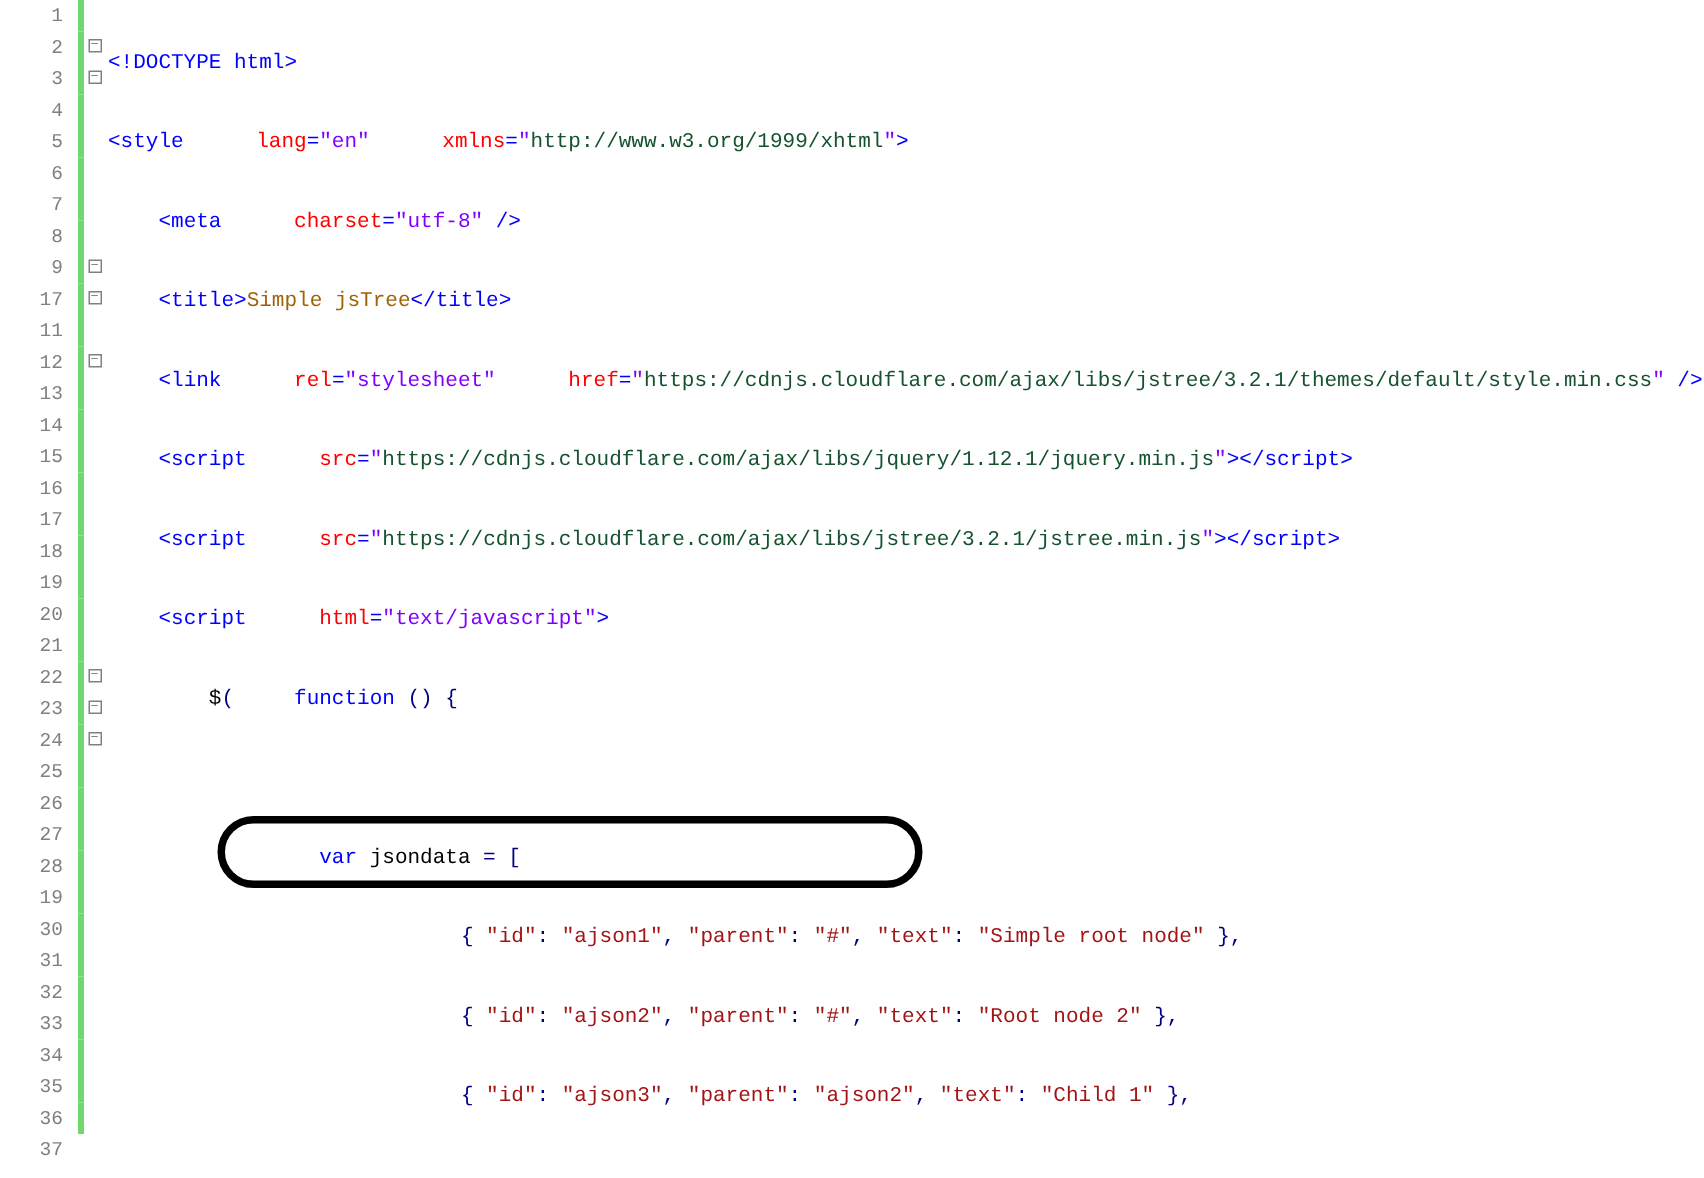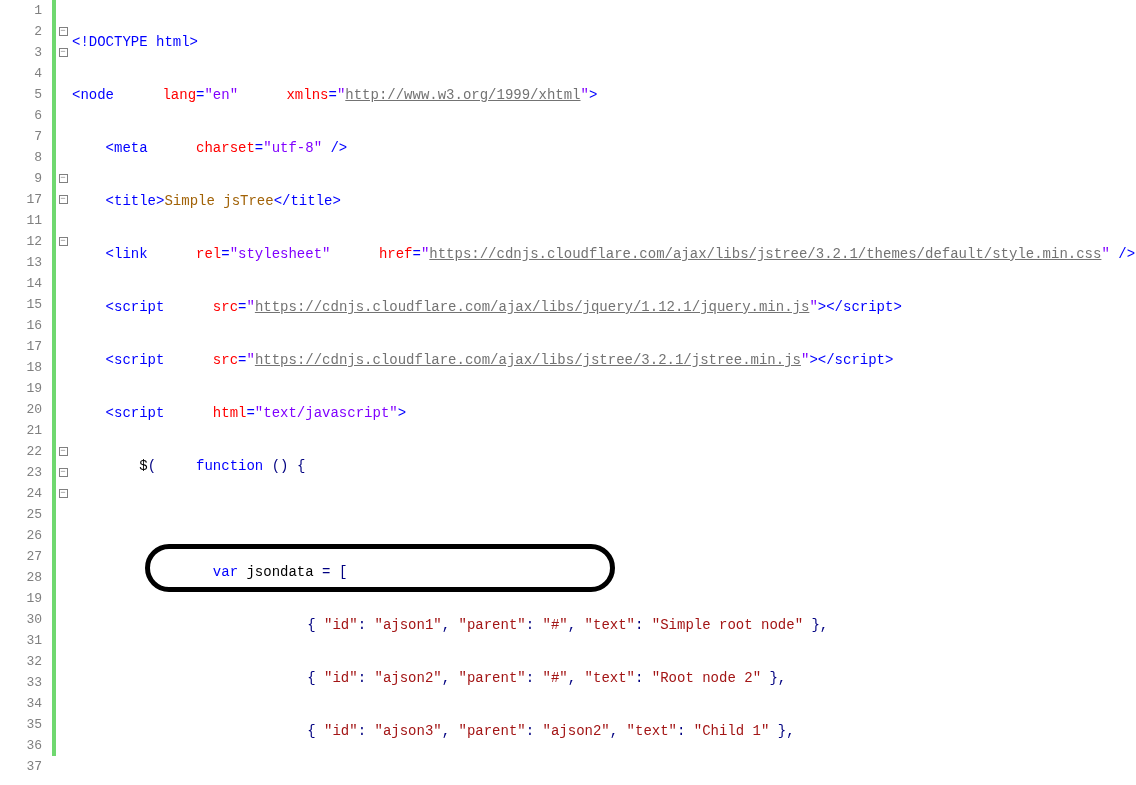--- a/index.html
+++ b/index.html
@@ -71,21 +71,21 @@
   .code .row {
     height: 21px;
     line-height: 21px;
     padding-left: 2px;
   }
 
   
   .t  { color: #0000ff; }  
   .an { color: #ff0000; margin-left: 40px; }  
   .av { color: #8000ff; }  
-  .lk { color: #737373; text-decoration: underline; } 
+  .lk { color: #14532d; } 
   .kw { color: #0000ff; margin-left: 40px; } 
   .id { color: #000000; }  
   .sr { color: #a31515; }  
   .p  { color: #000080; }  
   .txt { color: #a16207; }
 
   .annot {
     position: absolute;
     border: 5px solid #000;
     border-radius: 30px;
@@ -212,21 +212,21 @@
       <div class="f"></div>
       <div class="f"></div>
       <div class="f"></div>
       <div class="f"></div>
       <div class="f"></div>
       <div class="f"></div>
     </div>
 
   <div class="code">
     <div class="row"><span class="t">&lt;!DOCTYPE html&gt;</span></div>
-    <div class="row"><span class="t">&lt;</span><span class="t">node</span> <span class="an">lang</span><span class="t">=</span><span class="av">"en"</span> <span class="an">xmlns</span><span class="t">=</span><span class="av">"</span><span class="lk">http://www.w3.org/1999/xhtml</span><span class="av">"</span><span class="t">&gt;</span></div>
+    <div class="row"><span class="t">&lt;</span><span class="t">style</span> <span class="an">lang</span><span class="t">=</span><span class="av">"en"</span> <span class="an">xmlns</span><span class="t">=</span><span class="av">"</span><span class="lk">http://www.w3.org/1999/xhtml</span><span class="av">"</span><span class="t">&gt;</span></div>
     <div class="row">    <span class="t">&lt;</span><span class="t">meta</span> <span class="an">charset</span><span class="t">=</span><span class="av">"utf-8"</span> <span class="t">/&gt;</span></div>
     <div class="row">    <span class="t">&lt;</span><span class="t">title</span><span class="t">&gt;</span><span class="txt">Simple jsTree</span><span class="t">&lt;/</span><span class="t">title</span><span class="t">&gt;</span></div>
     <div class="row">    <span class="t">&lt;</span><span class="t">link</span> <span class="an">rel</span><span class="t">=</span><span class="av">"stylesheet"</span> <span class="an">href</span><span class="t">=</span><span class="av">"</span><span class="lk">https://cdnjs.cloudflare.com/ajax/libs/jstree/3.2.1/themes/default/style.min.css</span><span class="av">"</span> <span class="t">/&gt;</span></div>
     <div class="row">    <span class="t">&lt;</span><span class="t">script</span> <span class="an">src</span><span class="t">=</span><span class="av">"</span><span class="lk">https://cdnjs.cloudflare.com/ajax/libs/jquery/1.12.1/jquery.min.js</span><span class="av">"</span><span class="t">&gt;&lt;/</span><span class="t">script</span><span class="t">&gt;</span></div>
     <div class="row">    <span class="t">&lt;</span><span class="t">script</span> <span class="an">src</span><span class="t">=</span><span class="av">"</span><span class="lk">https://cdnjs.cloudflare.com/ajax/libs/jstree/3.2.1/jstree.min.js</span><span class="av">"</span><span class="t">&gt;&lt;/</span><span class="t">script</span><span class="t">&gt;</span></div>
     <div class="row">    <span class="t">&lt;</span><span class="t">script</span> <span class="an">html</span><span class="t">=</span><span class="av">"text/javascript"</span><span class="t">&gt;</span></div>
     <div class="row">        <span class="id">$</span><span class="p">(</span><span class="kw">function</span> <span class="p">()</span> <span class="p">{</span></div>
     <div class="row"></div>
     <div class="row">            <span class="kw">var</span> <span class="id">jsondata</span> <span class="p">=</span> <span class="p">[</span></div>
     <div class="row">                            <span class="p">{</span> <span class="sr">"id"</span><span class="p">:</span> <span class="sr">"ajson1"</span><span class="p">,</span> <span class="sr">"parent"</span><span class="p">:</span> <span class="sr">"#"</span><span class="p">,</span> <span class="sr">"text"</span><span class="p">:</span> <span class="sr">"Simple root node"</span> <span class="p">},</span></div>

